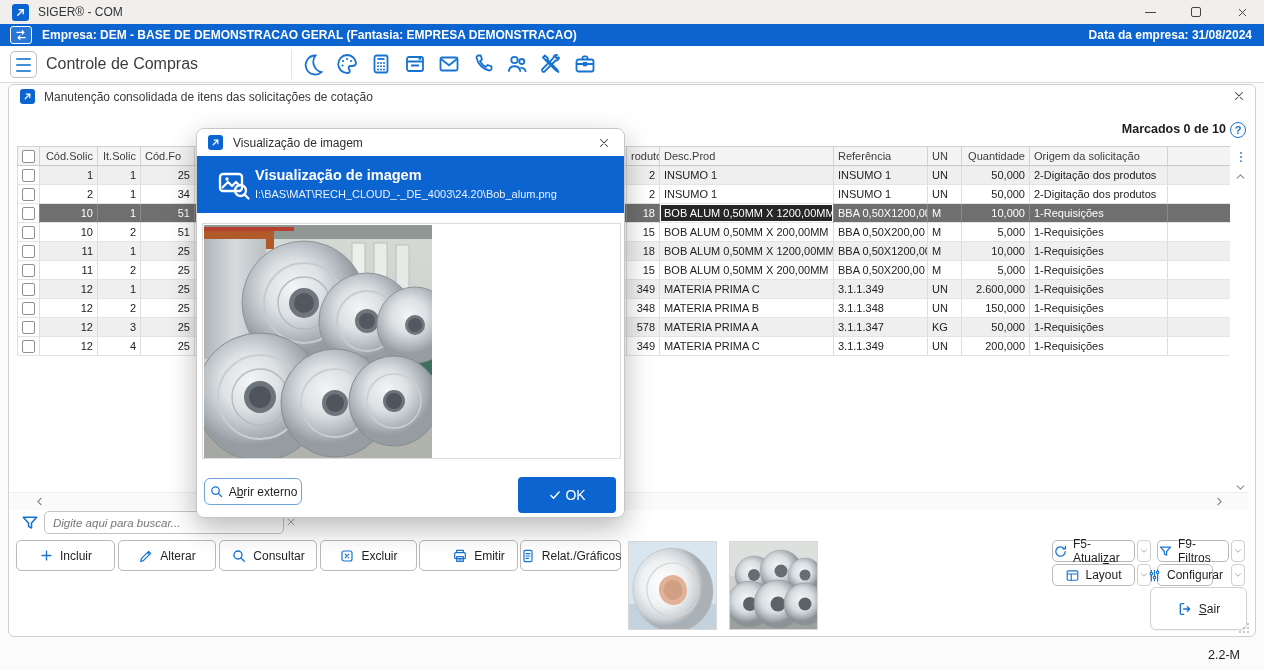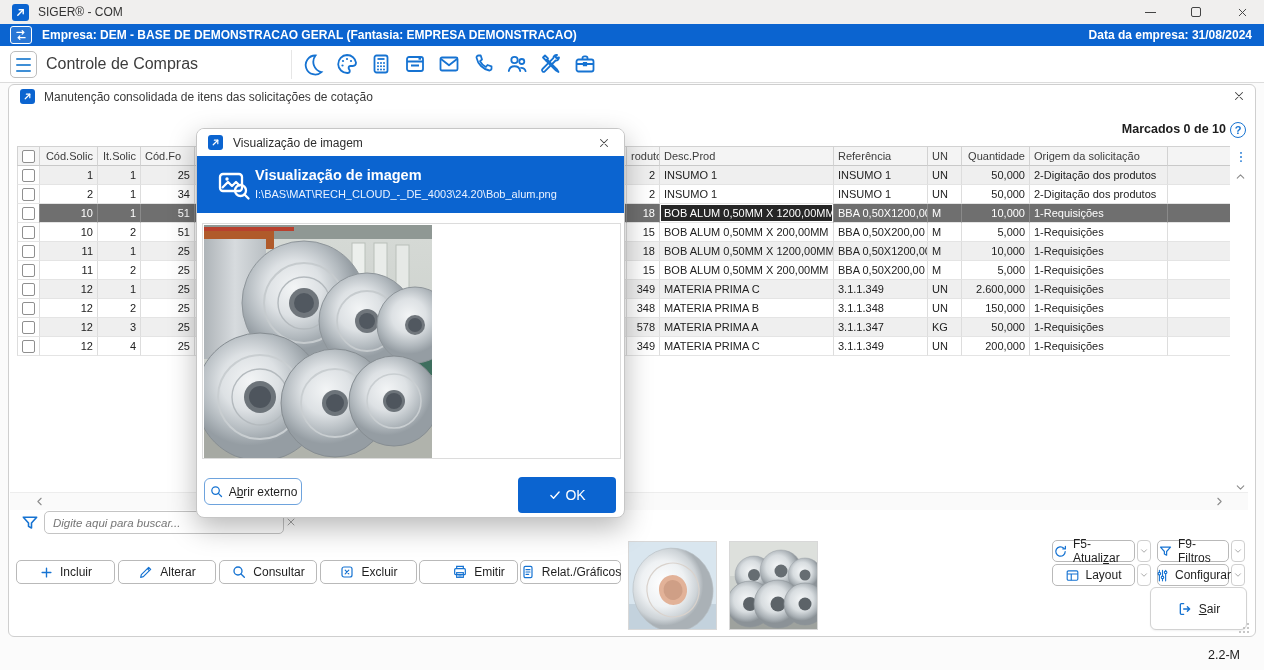--- a/index.html
+++ b/index.html
@@ -75,42 +75,42 @@
   #hscroll{left:10px;top:492px;width:1238px;height:18px;background:#fafafa;border-top:1px solid #ededed;}
   #hscroll-left{left:32px;top:494px;width:14px;height:14px;}
   #hscroll-right{left:1212px;top:494px;width:14px;height:14px;}
 
   
   #filter-funnel{left:19px;top:512px;width:21px;height:21px;color:var(--iconblue);}
   #search-box{left:44px;top:511px;width:240px;height:23px;border:1px solid #c4c4c4;border-radius:5px;background:#fff;font-style:italic;font-size:11.5px;color:#9a9a9a;padding:0 8px;font-family:"Liberation Sans",sans-serif;}
   #search-clear{left:284px;top:515px;width:14px;height:14px;color:#9a9a9a;}
 
   
-  .btn{position:absolute;height:24px;border:1px solid #b9b9b9;border-radius:5px;background:#fff;display:flex;align-items:center;justify-content:center;gap:6px;font-size:12px;color:#1f1f1f;margin-top:20px;}
+  .btn{position:absolute;height:31px;border:1px solid #b9b9b9;border-radius:5px;background:#fff;display:flex;align-items:center;justify-content:center;gap:6px;font-size:12px;color:#1f1f1f;}
   .btn .ico{color:var(--iconblue);}
   #btn-incluir{left:16px;top:540px;width:99px;}
   #btn-alterar{left:118px;top:540px;width:98px;}
   #btn-consultar{left:219px;top:540px;width:98px;}
   #btn-excluir{left:320px;top:540px;width:97px;}
   #btn-emitir{left:419px;top:540px;width:99px;padding-left:20px;}
   #btn-relat{left:520px;top:540px;width:101px;}
 
   
   .thumb{position:absolute;width:89px;height:89px;border:1px solid #d8d8d8;background:#eee;overflow:hidden;}
   #thumb1{left:628px;top:541px;}
   #thumb2{left:729px;top:541px;}
 
   
   .sbtn{position:absolute;height:22px;border:1px solid #b9b9b9;border-radius:5px;background:#fff;display:flex;align-items:center;justify-content:center;gap:5px;font-size:12px;color:#1f1f1f;}
   .sbtn .ico{color:var(--iconblue);}
   .caret{position:absolute;width:14px;height:22px;border:1px solid #cfcfcf;border-radius:4px;background:#fff;color:#9a9a9a;display:flex;align-items:center;justify-content:center;}
   #btn-f5{left:1052px;top:540px;width:83px;}    #caret-f5{left:1137px;top:540px;}
   #btn-f9{left:1157px;top:540px;width:72px;}    #caret-f9{left:1231px;top:540px;}
   #btn-layout{left:1052px;top:564px;width:83px;} #caret-layout{left:1137px;top:564px;}
-  #btn-config{left:1157px;top:564px;width:72px;} #caret-config{left:1231px;top:564px;}
+  #btn-config{left:1157px;top:564px;width:56px;} #caret-config{left:1231px;top:564px;}
   #sair-box{left:1150px;top:587px;width:97px;height:43px;border:1px solid #d2d2d2;border-radius:6px;background:#fff;box-shadow:0 1px 2px rgba(0,0,0,.06);display:flex;align-items:center;justify-content:center;gap:6px;font-size:12px;}
   #sair-box .ico{color:var(--iconblue);}
   .acc{text-decoration:underline;}
   #grip{left:1238px;top:622px;width:12px;height:12px;color:#b5b5b5;}
 
   
   #statusband{left:0;top:638px;width:1264px;height:32px;background:#fbfbfb;}
   #version{left:1140px;top:648px;width:100px;text-align:right;font-size:12.5px;color:#1c1c1c;}
 
   

